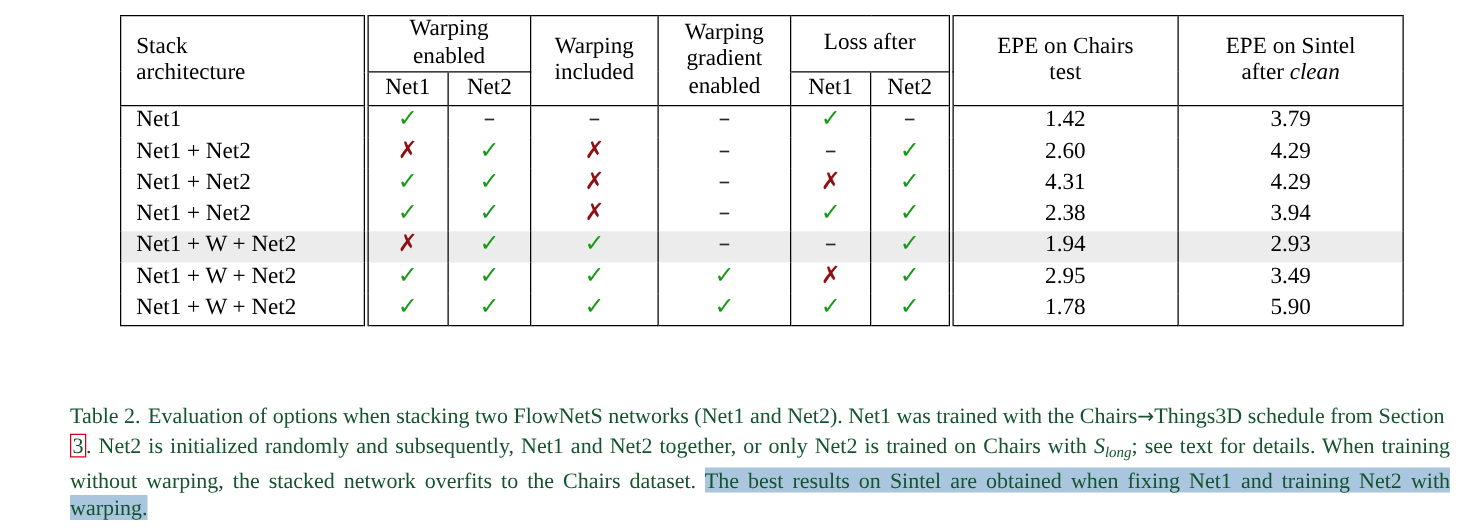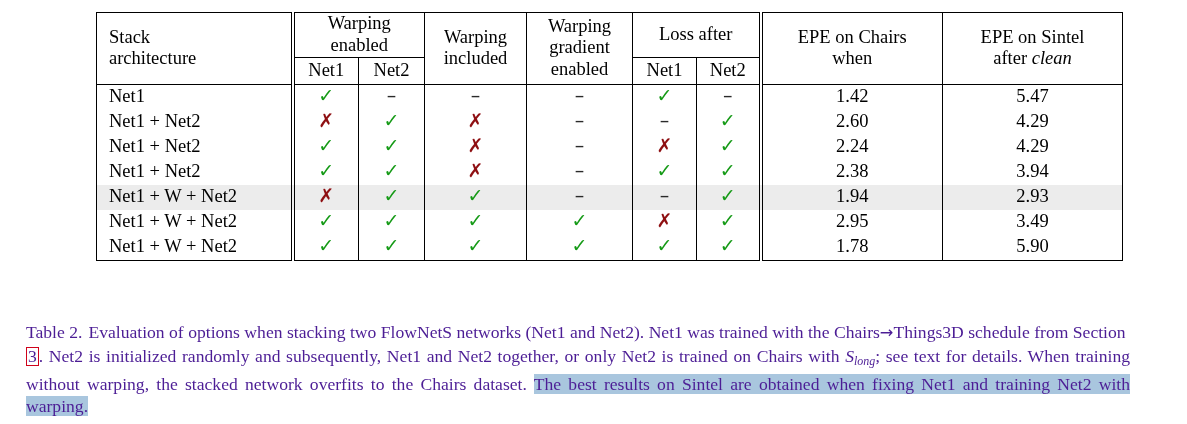--- a/index.html
+++ b/index.html
@@ -88,27 +88,27 @@
   .cross { color: #8e0f12; font-weight: bold; }
   .dash  { color: #2a2a2a; }
   .bold  { font-weight: bold; }
   .ital  { font-style: italic; }
 
   
 
   
   .caption {
     position: absolute;
-    left: 26px;
+    left: 56px;
     top: 321px;
     width: 1104px;
     font-size: 17.6px;
     line-height: 22.6px;
     text-align: justify;
-    color: #4c1d95;
+    color: #14532d;
   }
   .caption .lead { margin-right: 6px; }
   .refbox {
     border: 1.3px solid #d0021b;
     padding: 0 1px;
     line-height: 1;
     display: inline-block;
   }
   .hilite {
     background: #a9c6de;
@@ -159,21 +159,21 @@
         <td rowspan="2" class="hcell vl">
           <span class="l1">Warping</span>
           <span class="l2">gradient</span>
           <span class="l3">enabled</span>
         </td>
         <td colspan="2" class="hcell vl">
           <span class="l1">Loss after</span>
         </td>
         <td rowspan="2" class="hcell vdl">
           <span class="l1">EPE on Chairs</span>
-          <span class="l2">when</span>
+          <span class="l2">test</span>
         </td>
         <td rowspan="2" class="hcell vl">
           <span class="l1">EPE on Sintel</span>
           <span class="l2"><span>after </span><span class="ital">clean</span></span>
         </td>
       </tr>
 
       <tr class="subhd rule-mid">
         <td class="vdl">Net1</td>
         <td class="vl">Net2</td>
@@ -197,42 +197,42 @@
       <tbody id="tbody">
           <tr class="brow rule-mid">
             <td class="arch">Net1</td>
             <td class="vdl"><span class="mark check">✓</span></td>
             <td class="vl"><span class="mark dash">–</span></td>
             <td class="vl"><span class="mark dash">–</span></td>
             <td class="vl"><span class="mark dash">–</span></td>
             <td class="vl"><span class="mark check">✓</span></td>
             <td class="vl"><span class="mark dash">–</span></td>
             <td class="vdl">1.42</td>
-            <td class="vl">5.47</td>
+            <td class="vl">3.79</td>
           </tr>
           <tr class="brow">
             <td class="arch">Net1 + Net2</td>
             <td class="vdl"><span class="mark cross">✗</span></td>
             <td class="vl"><span class="mark check">✓</span></td>
             <td class="vl"><span class="mark cross">✗</span></td>
             <td class="vl"><span class="mark dash">–</span></td>
             <td class="vl"><span class="mark dash">–</span></td>
             <td class="vl"><span class="mark check">✓</span></td>
             <td class="vdl">2.60</td>
             <td class="vl">4.29</td>
           </tr>
           <tr class="brow">
             <td class="arch">Net1 + Net2</td>
             <td class="vdl"><span class="mark check">✓</span></td>
             <td class="vl"><span class="mark check">✓</span></td>
             <td class="vl"><span class="mark cross">✗</span></td>
             <td class="vl"><span class="mark dash">–</span></td>
             <td class="vl"><span class="mark cross">✗</span></td>
             <td class="vl"><span class="mark check">✓</span></td>
-            <td class="vdl">2.24</td>
+            <td class="vdl">4.31</td>
             <td class="vl">4.29</td>
           </tr>
           <tr class="brow">
             <td class="arch">Net1 + Net2</td>
             <td class="vdl"><span class="mark check">✓</span></td>
             <td class="vl"><span class="mark check">✓</span></td>
             <td class="vl"><span class="mark cross">✗</span></td>
             <td class="vl"><span class="mark dash">–</span></td>
             <td class="vl"><span class="mark check">✓</span></td>
             <td class="vl"><span class="mark check">✓</span></td>

